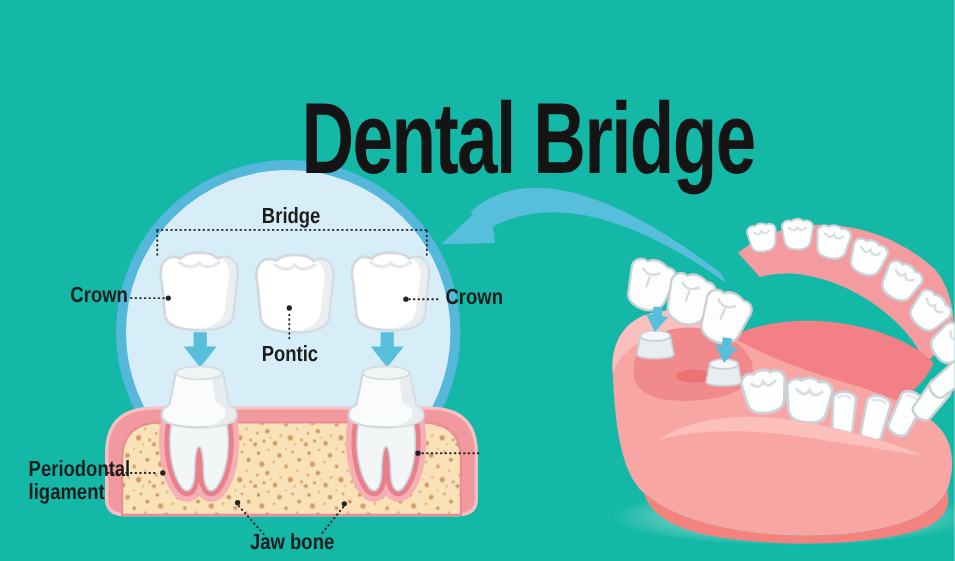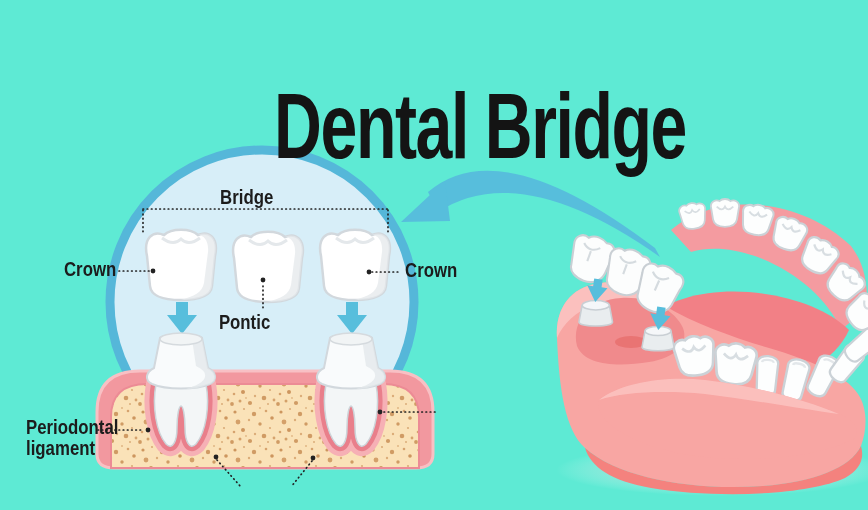--- a/index.html
+++ b/index.html
@@ -1,29 +1,29 @@
 <!DOCTYPE html>
 <html style="--accent: #57bedc; --circle-fill: #d7eef8; --circle-stroke: #55b7d9; --gum: #f2989f; --gum-light: #f6b0b5; --gum-dark: #e97f8b; --bone: #fae2b8; --speckle: #c6894f; --tooth-white: #ffffff; --tooth-shade: #e4e8eb; --tooth-line: #d2d8dd; --jaw: #f8a6a3; --jaw-light: #fbc3c1; --jaw-deep: #f4827e; --jaw-inner: #f28086; --text: #1c1c1c;"><head>
 <meta charset="utf-8">
 <style>
   html,body{margin:0;padding:0;background:#ffffff;}
   body{width:868px;height:510px;overflow:hidden;font-family:"Liberation Sans",sans-serif;position:relative;}
-  .canvas{position:absolute;inset:0;width:868px;height:510px;background:#5eead4;}
+  .canvas{position:absolute;inset:0;width:868px;height:510px;background:#14b8a6;}
 
   .title{position:absolute;left:110px;top:12px;width:740px;text-align:center;
          font-size:92px;font-weight:bold;color:#141414;letter-spacing:-2px;white-space:nowrap;z-index:3;}
   .title>span{display:inline-block;transform:scaleX(.72);transform-origin:50% 0;}
 
   .left-fig{position:absolute;left:0;top:140px;width:520px;height:370px;z-index:1;}
   .left-fig svg{position:absolute;left:0;top:0;}
 
   .lbl{position:absolute;font-weight:bold;font-size:20px;color:var(--text,#1c1c1c);
        line-height:1.05;white-space:nowrap;z-index:4;}
   .lbl>span{display:inline-block;transform:scaleX(.84);}
-  .a-c{} .a-c>span{transform-origin:50% 50%;}
+  .a-c{text-align:center;} .a-c>span{transform-origin:50% 50%;}
   .a-r{text-align:right;}  .a-r>span{transform-origin:100% 50%;}
   .a-l{text-align:left;}   .a-l>span{transform-origin:0 50%;}
 
   .jaw-fig{position:absolute;left:543px;top:168px;width:325px;height:332px;z-index:1;}
   .pointer{position:absolute;left:0;top:0;width:868px;height:510px;z-index:2;pointer-events:none;}
 </style>
 </head>
 <body>
 
 <div class="canvas">
@@ -127,20 +127,21 @@
     </svg>
 
     <div class="lbl a-c" style="left:215px;top:47px;width:100px;"><span>Bridge</span></div>
     <div class="lbl a-r" style="left:30px;top:119px;width:86px;"><span>Crown</span></div>
     <div class="lbl a-l" style="left:405px;top:120px;width:90px;"><span>Crown</span></div>
     <div class="lbl a-l" style="left:26px;top:277px;width:110px;">
       <span>Periodontal</span><br>
       <span>ligament</span>
     </div>
     <div class="lbl a-c" style="left:214px;top:172px;width:100px;"><span>Pontic</span></div>
+    <div class="lbl a-c" style="left:206px;top:343px;width:120px;"><span>Jaw bone</span></div>
   </div>
 
   <svg class="jaw-fig" width="325" height="332" viewBox="0 0 325 332">
     <defs>
       <radialGradient id="shadowGrad" cx="50%" cy="50%" r="50%">
         <stop offset="0%" stop-color="#d9d9d9" stop-opacity=".55"></stop>
         <stop offset="70%" stop-color="#e6e6e6" stop-opacity=".3"></stop>
         <stop offset="100%" stop-color="#ffffff" stop-opacity="0"></stop>
       </radialGradient>
       <g id="molarS">

